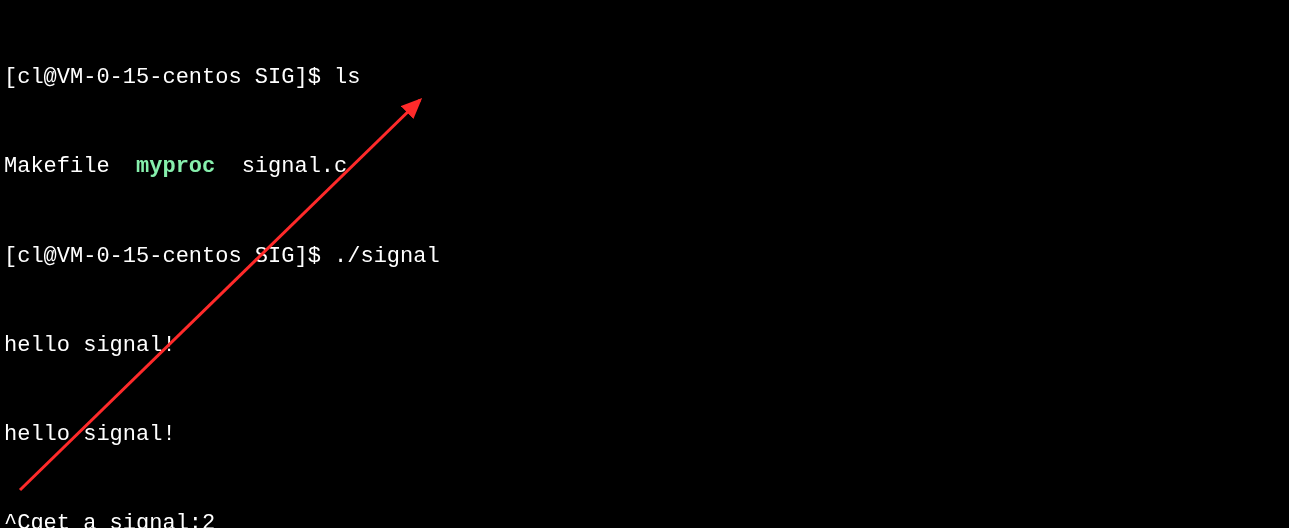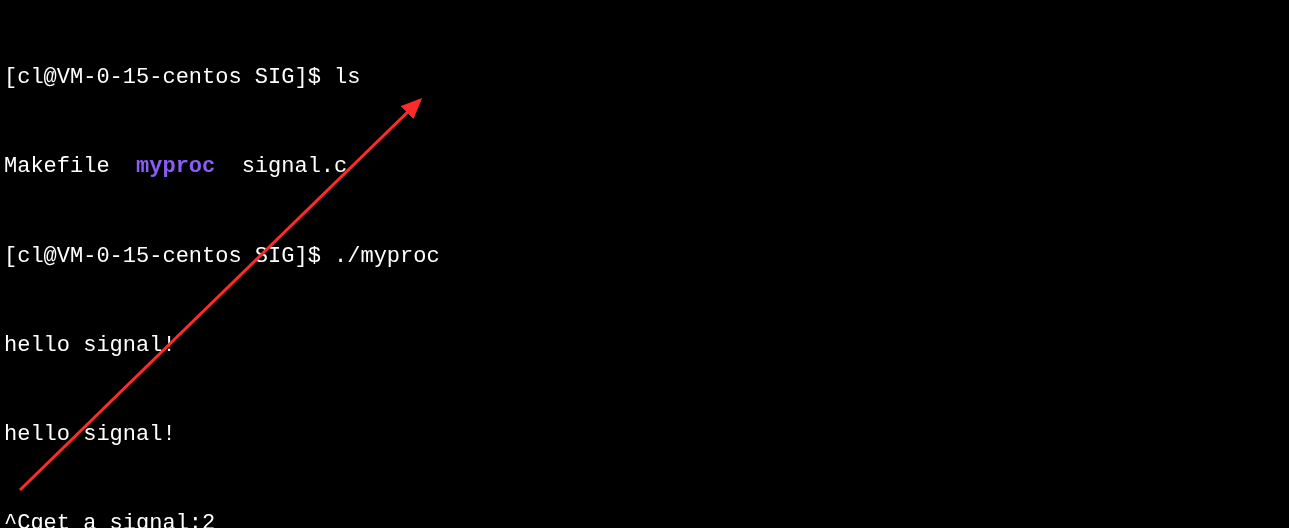--- a/index.html
+++ b/index.html
@@ -17,37 +17,37 @@
   }
   .terminal {
     padding: 4px 4px;
     white-space: pre;
     position: relative;
   }
   .line {
     display: block;
   }
   .green-bold {
-    color: #8b5cf6;
+    color: #86efac;
     font-weight: bold;
   }
   svg.arrow {
     position: absolute;
     top: 0;
     left: 0;
     pointer-events: none;
   }
 </style>
 </head>
 <body>
 
 <div class="terminal">
   <span class="line"><span>[cl@VM-0-15-centos SIG]$ </span><span>ls</span></span>
   <span class="line"><span>Makefile  </span><span class="green-bold">myproc</span><span>  signal.c</span></span>
-  <span class="line"><span>[cl@VM-0-15-centos SIG]$ </span><span>./myproc</span></span>
+  <span class="line"><span>[cl@VM-0-15-centos SIG]$ </span><span>./signal</span></span>
   <span class="line">hello signal!</span>
   <span class="line">hello signal!</span>
   <span class="line">^Cget a signal:2</span>
   
   
   
   
   
   
   

